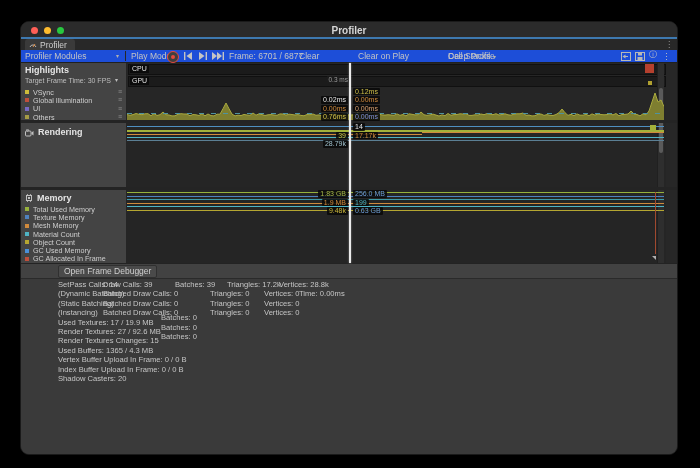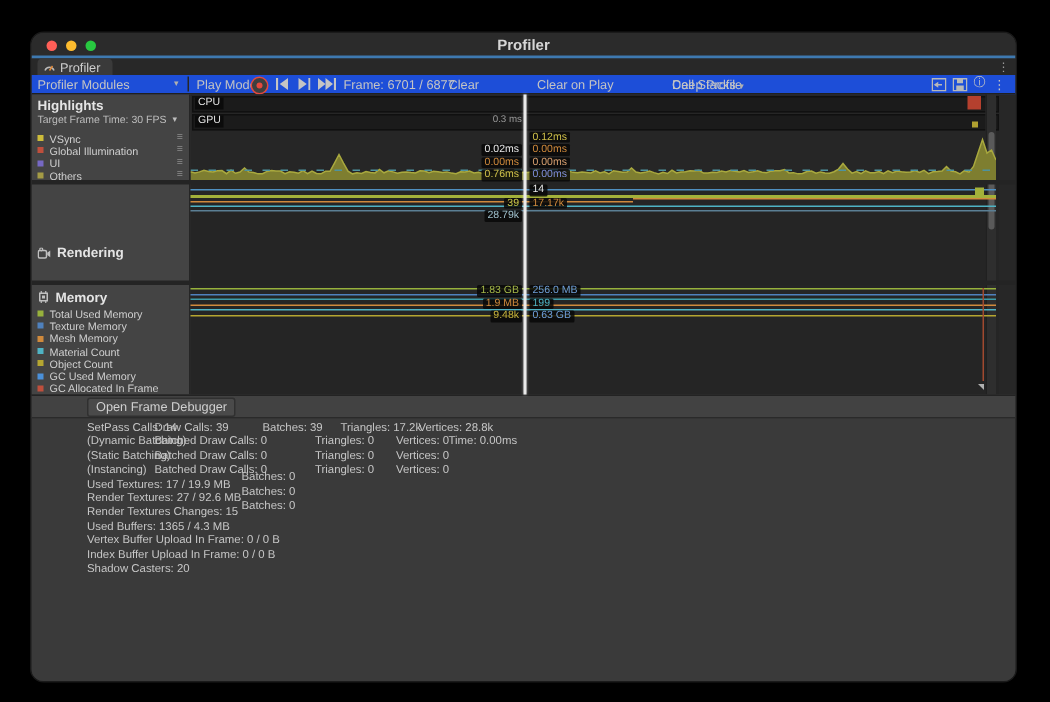--- a/index.html
+++ b/index.html
@@ -37,21 +37,21 @@
   #sidebar{position:absolute;left:0;top:0;width:105px;height:200px;background:#444;border-right:1px solid #252525;}
   .divider{position:absolute;left:0;width:100%;height:3px;background:#242424;z-index:4;}
   #div1{top:57px;} #div2{top:124px;}
 
   .sec-title{font-weight:bold;font-size:9px;color:#e4e4e4;}
   #hl-title{position:absolute;left:4px;top:2px;}
   #hl-sub{position:absolute;left:4px;top:14px;font-size:7px;color:#bdbdbd;}
   #hl-sub-arrow{position:absolute;left:94px;top:13px;font-size:6px;color:#bdbdbd;}
   .legend{position:absolute;left:4px;right:2px;}
   #legend-highlights{top:25px;}
-  #rend-head{position:absolute;left:4px;top:64px;display:flex;gap:4px;align-items:flex-end;margin-top:36px;}
+  #rend-head{position:absolute;left:4px;top:64px;display:flex;gap:4px;align-items:flex-end;}
   #legend-rendering{top:76px;}
   #mem-head{position:absolute;left:4px;top:130px;display:flex;gap:4px;align-items:center;}
   #legend-memory{top:142px;}
   .leg-row{position:relative;height:8.3px;display:flex;align-items:center;gap:4px;font-size:7.2px;color:#cfcfcf;white-space:nowrap;}
   .leg-chip{width:4px;height:4px;flex:0 0 4px;}
   .leg-handle{position:absolute;right:2px;top:0;font-size:7px;color:#8d8d8d;line-height:8px;}
 
   
   #charts{position:absolute;left:106px;top:0;width:539px;height:200px;}
   .chartzone{position:absolute;left:0;width:100%;}

